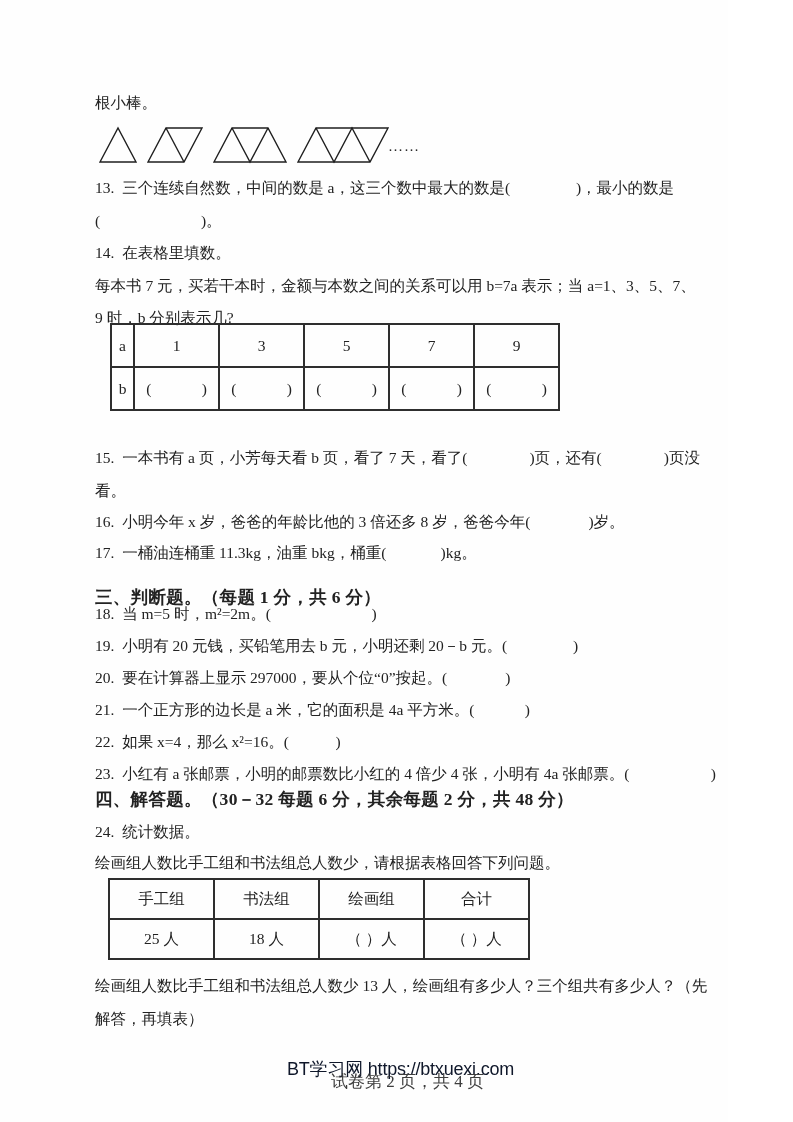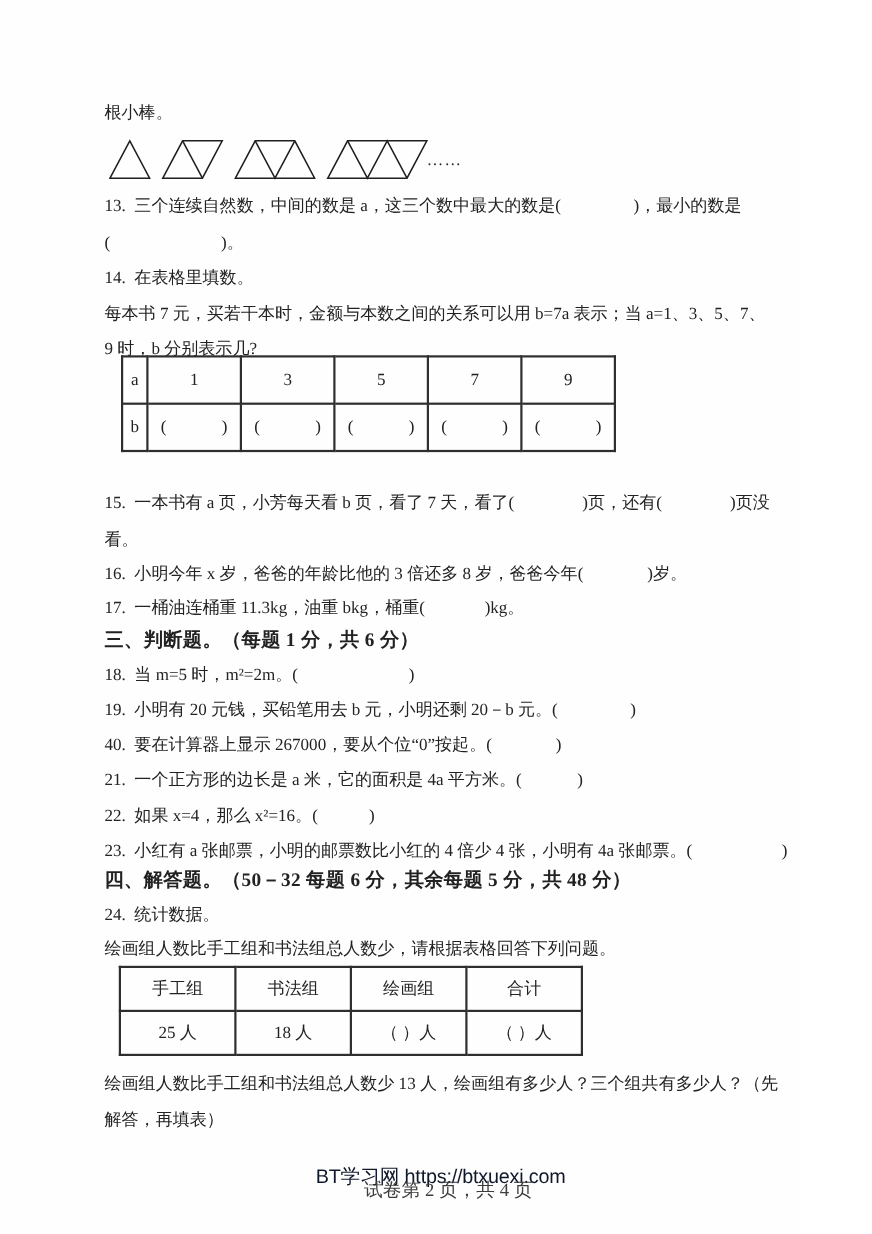--- a/index.html
+++ b/index.html
@@ -132,30 +132,30 @@
       <td>(             )</td>
     </tr>
   </tbody>
     </table>
 
   <div class="line" style="top:447px">15.  一本书有 a 页，小芳每天看 b 页，看了 7 天，看了(                )页，还有(                )页没</div>
   <div class="line" style="top:480px">看。</div>
   <div class="line" style="top:511px">16.  小明今年 x 岁，爸爸的年龄比他的 3 倍还多 8 岁，爸爸今年(               )岁。</div>
   <div class="line" style="top:542px">17.  一桶油连桶重 11.3kg，油重 bkg，桶重(              )kg。</div>
 
-  <div class="line heading" style="top:571px">三、判断题。（每题 1 分，共 6 分）</div>
+  <div class="line heading" style="top:587px">三、判断题。（每题 1 分，共 6 分）</div>
 
   <div class="line" style="top:603px">18.  当 m=5 时，m²=2m。(                          )</div>
   <div class="line" style="top:635px">19.  小明有 20 元钱，买铅笔用去 b 元，小明还剩 20－b 元。(                 )</div>
-  <div class="line" style="top:667px">40.  要在计算器上显示 267000，要从个位“0”按起。(               )</div>
+  <div class="line" style="top:667px">20.  要在计算器上显示 297000，要从个位“0”按起。(               )</div>
   <div class="line" style="top:699px">21.  一个正方形的边长是 a 米，它的面积是 4a 平方米。(             )</div>
   <div class="line" style="top:731px">22.  如果 x=4，那么 x²=16。(            )</div>
   <div class="line" style="top:763px">23.  小红有 a 张邮票，小明的邮票数比小红的 4 倍少 4 张，小明有 4a 张邮票。(                     )</div>
 
-  <div class="line heading" style="top:789px">四、解答题。（50－32 每题 6 分，其余每题 5 分，共 48 分）</div>
+  <div class="line heading" style="top:789px">四、解答题。（30－32 每题 6 分，其余每题 2 分，共 48 分）</div>
 
   <div class="line" style="top:821px">24.  统计数据。</div>
   <div class="line" style="top:852px">绘画组人数比手工组和书法组总人数少，请根据表格回答下列问题。</div>
 
   <table class="grid t2">
     <colgroup>
         <col>
         <col>
         <col>
         <col>

